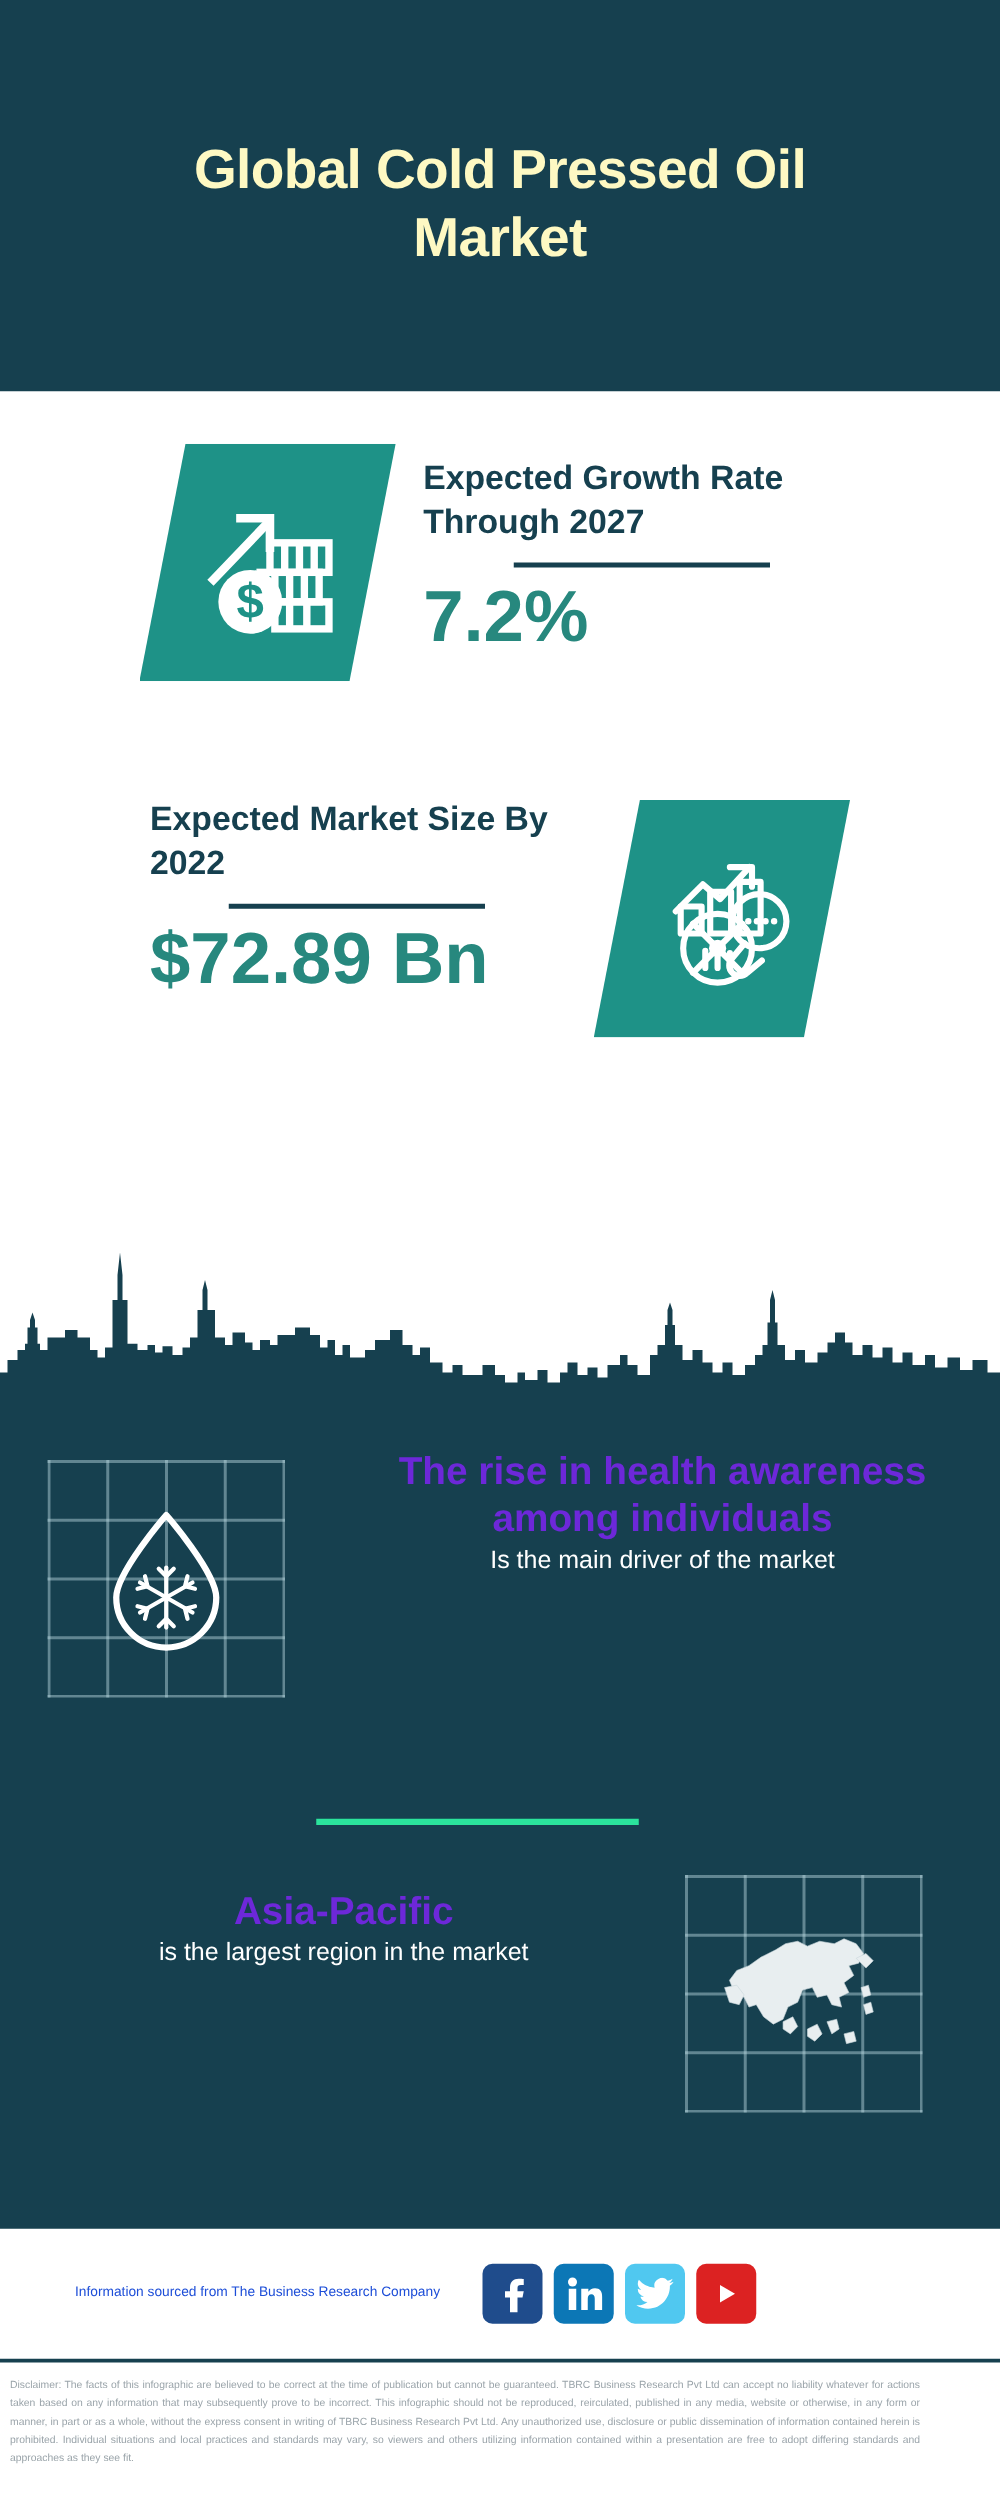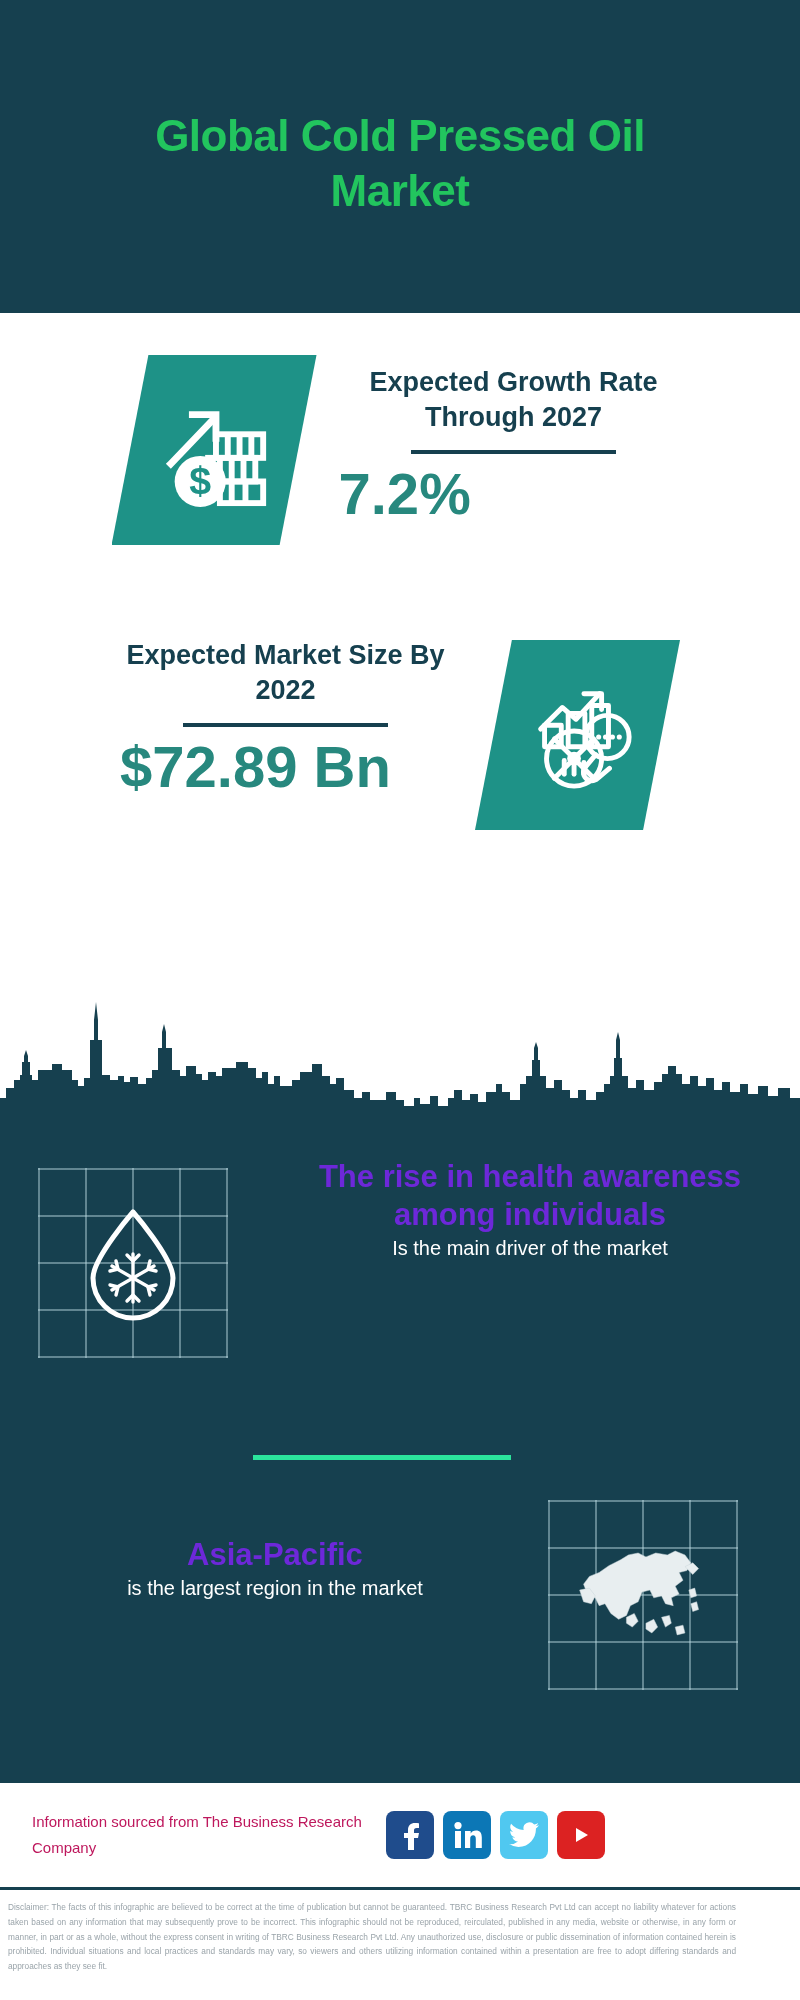--- a/index.html
+++ b/index.html
@@ -22,21 +22,21 @@
   .header {
     position: absolute;
     left: 0; top: 0;
     width: 800px; height: 313px;
     background: #16404F;
     display: flex;
     align-items: center;
     justify-content: center;
   }
   .header-title {
-    color: #22c55e;
+    color: #fef9c3;
     font-size: 44px;
     font-weight: bold;
     line-height: 1.25;
     text-align: center;
     letter-spacing: -0.5px;
     max-width: 600px;
     padding-bottom: 22px;
     margin-top: 35px;
   }
 
@@ -64,21 +64,20 @@
     justify-content: center;
   }
   .badge svg { width: 118px; height: 118px; display: block; }
 
   .stat-text { padding-left: 22px; padding-top: 10px; width: 372px; }
   .stat-label {
     color: #16404F;
     font-size: 27px;
     font-weight: bold;
     line-height: 1.28;
-    text-align: center;
   }
   .rule-dark {
     width: 205px; height: 4px;
     background: #16404F;
     margin: 16px auto 8px auto;
   }
   .stat-value {
     color: #27887E;
     font-size: 58px;
     font-weight: bold;
@@ -170,21 +169,20 @@
   .region {
     position: absolute;
     left: 0; top: 1490px;
     width: 800px; height: 220px;
   }
   .region-text {
     position: absolute;
     left: 40px; top: 20px;
     width: 470px;
     text-align: center;
-    margin-top: 26px;
   }
   .region-map-wrap {
     position: absolute;
     left: 548px; top: 10px;
     width: 190px; height: 190px;
   }
   .region-map-wrap .grid-box {
     left: 0; top: 0; width: 190px; height: 190px;
     background-size: 47px 47px;
   }
@@ -206,24 +204,25 @@
   .footer-inner {
     position: absolute;
     left: 0; top: 0;
     width: 800px; height: 104px;
     display: flex;
     align-items: center;
     justify-content: flex-start;
     padding-left: 32px;
   }
   .footer-text {
-    color: #be185d;
-    font-size: 15px;
+    color: #1d4ed8;
+    font-size: 11px;
     line-height: 1.75;
     width: 348px;
+    text-align: center;
   }
   .socials {
     display: flex;
     gap: 9px;
     align-items: center;
     margin-left: 6px;
   }
   .social {
     width: 48px; height: 48px;
     border-radius: 8px;

